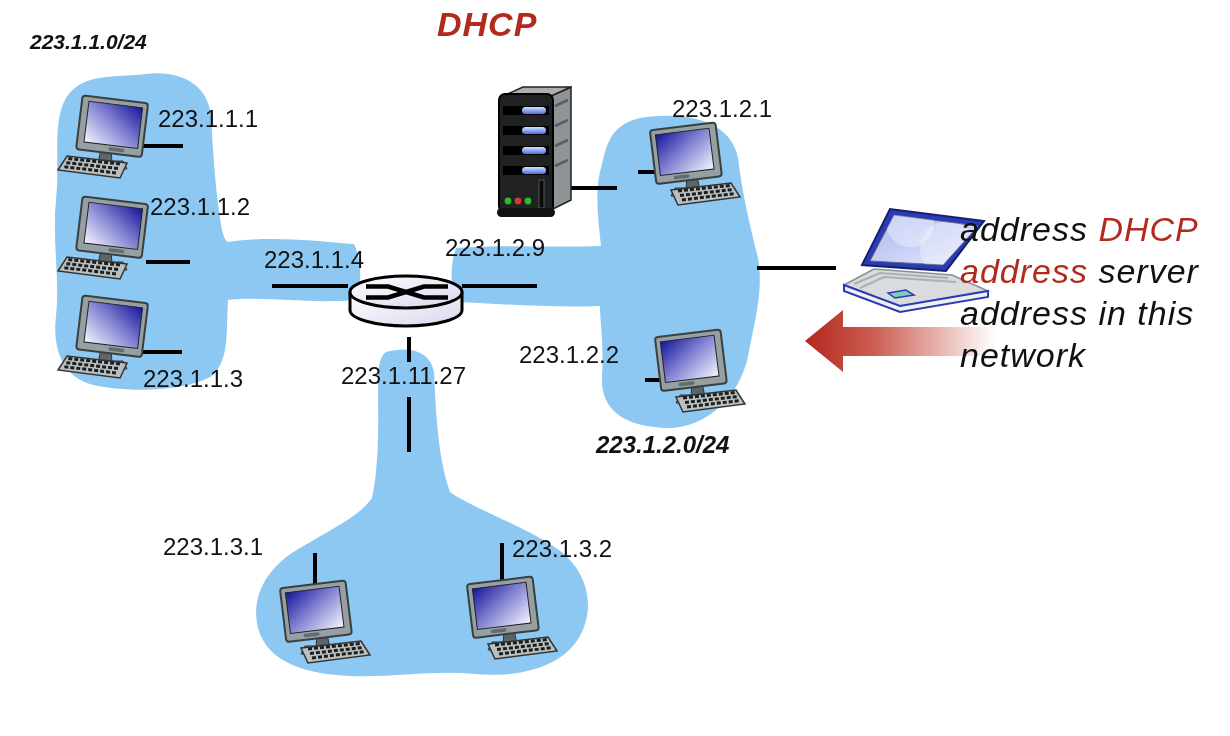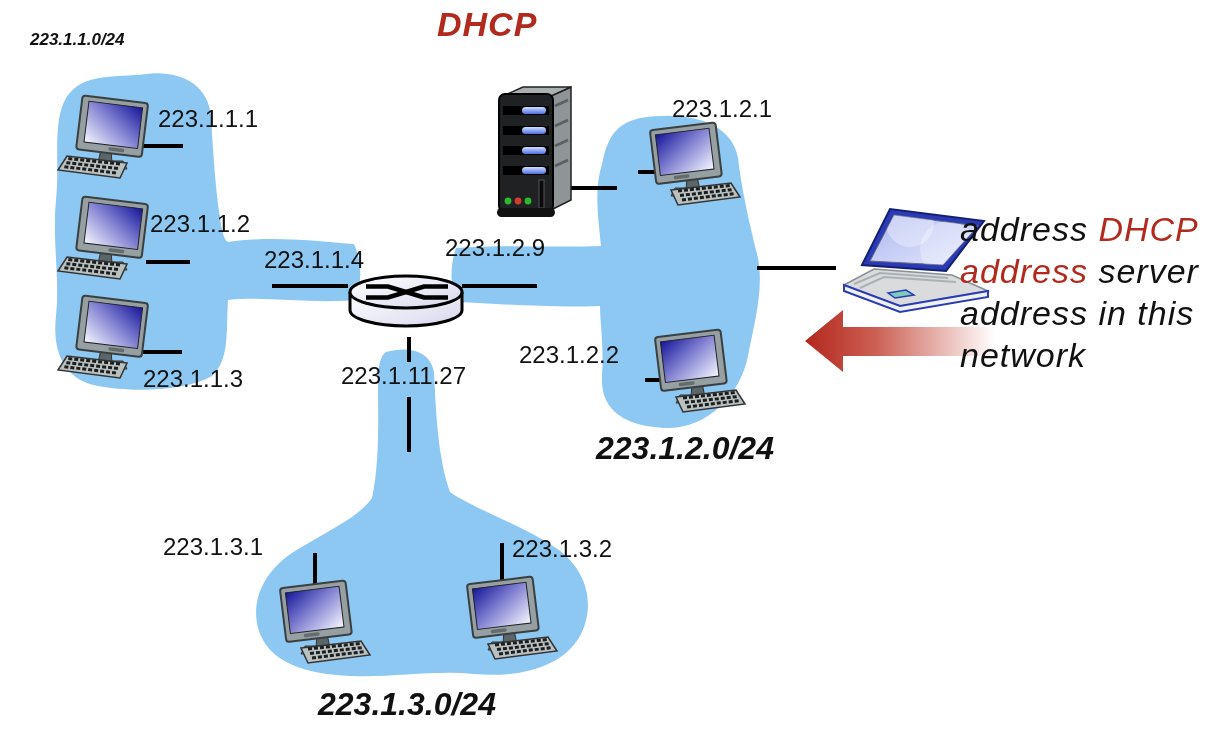--- a/index.html
+++ b/index.html
@@ -3,22 +3,22 @@
 <meta charset="utf-8">
 <style>
   html,body{margin:0;padding:0;background:#ffffff;}
   #stage{
     position:relative;width:1230px;height:736px;overflow:hidden;
     background:#ffffff;font-family:"Liberation Sans",sans-serif;
   }
   #net-canvas{position:absolute;left:0;top:0;}
   .lbl{position:absolute;color:#111111;white-space:nowrap;line-height:1.05;}
   .ip{font-size:24px;}
-  .cidr{font-weight:bold;font-style:italic;font-size:17px;}
-  .cidr.big{font-size:32px;font-style:italic;}
+  .cidr{font-weight:bold;font-style:italic;font-size:21px;}
+  .cidr.big{font-size:24px;font-style:italic;}
   .diagram-title{
     position:absolute;left:437px;top:2px;
     font-size:34px;line-height:44px;font-style:italic;font-weight:bold;
     color:#b22a1e;letter-spacing:1px;
   }
   .annotation{
     position:absolute;left:960px;top:208px;width:275px;
     font-size:34px;line-height:42px;font-style:italic;color:#111111;
     letter-spacing:1px;
   }
@@ -161,24 +161,23 @@
     <use href="#router" x="346" y="272"></use>
     <use href="#laptop" x="840" y="203"></use>
   </svg>
 
   <div class="diagram-title">
     <div>DHCP</div>
   </div>
 
   <div class="lbl cidr" style="left:30px;top:31px">223.1.1.0/24</div>
   <div class="lbl cidr big" style="left:596px;top:432px">223.1.2.0/24</div>
-  <div class="lbl cidr big" style="left:318px;top:688px">223.1.3.0/24</div>
 
   <div class="lbl ip" style="left:158px;top:106px">223.1.1.1</div>
-  <div class="lbl ip" style="left:150px;top:211px">223.1.1.2</div>
+  <div class="lbl ip" style="left:150px;top:194px">223.1.1.2</div>
   <div class="lbl ip" style="left:143px;top:366px">223.1.1.3</div>
   <div class="lbl ip" style="left:672px;top:96px">223.1.2.1</div>
   <div class="lbl ip" style="left:519px;top:342px">223.1.2.2</div>
   <div class="lbl ip" style="left:163px;top:534px">223.1.3.1</div>
   <div class="lbl ip" style="left:512px;top:536px">223.1.3.2</div>
 
   <div class="lbl ip" style="left:264px;top:247px">223.1.1.4</div>
   <div class="lbl ip" style="left:445px;top:235px">223.1.2.9</div>
   <div class="lbl ip" style="left:341px;top:363px">223.1.11.27</div>
 

